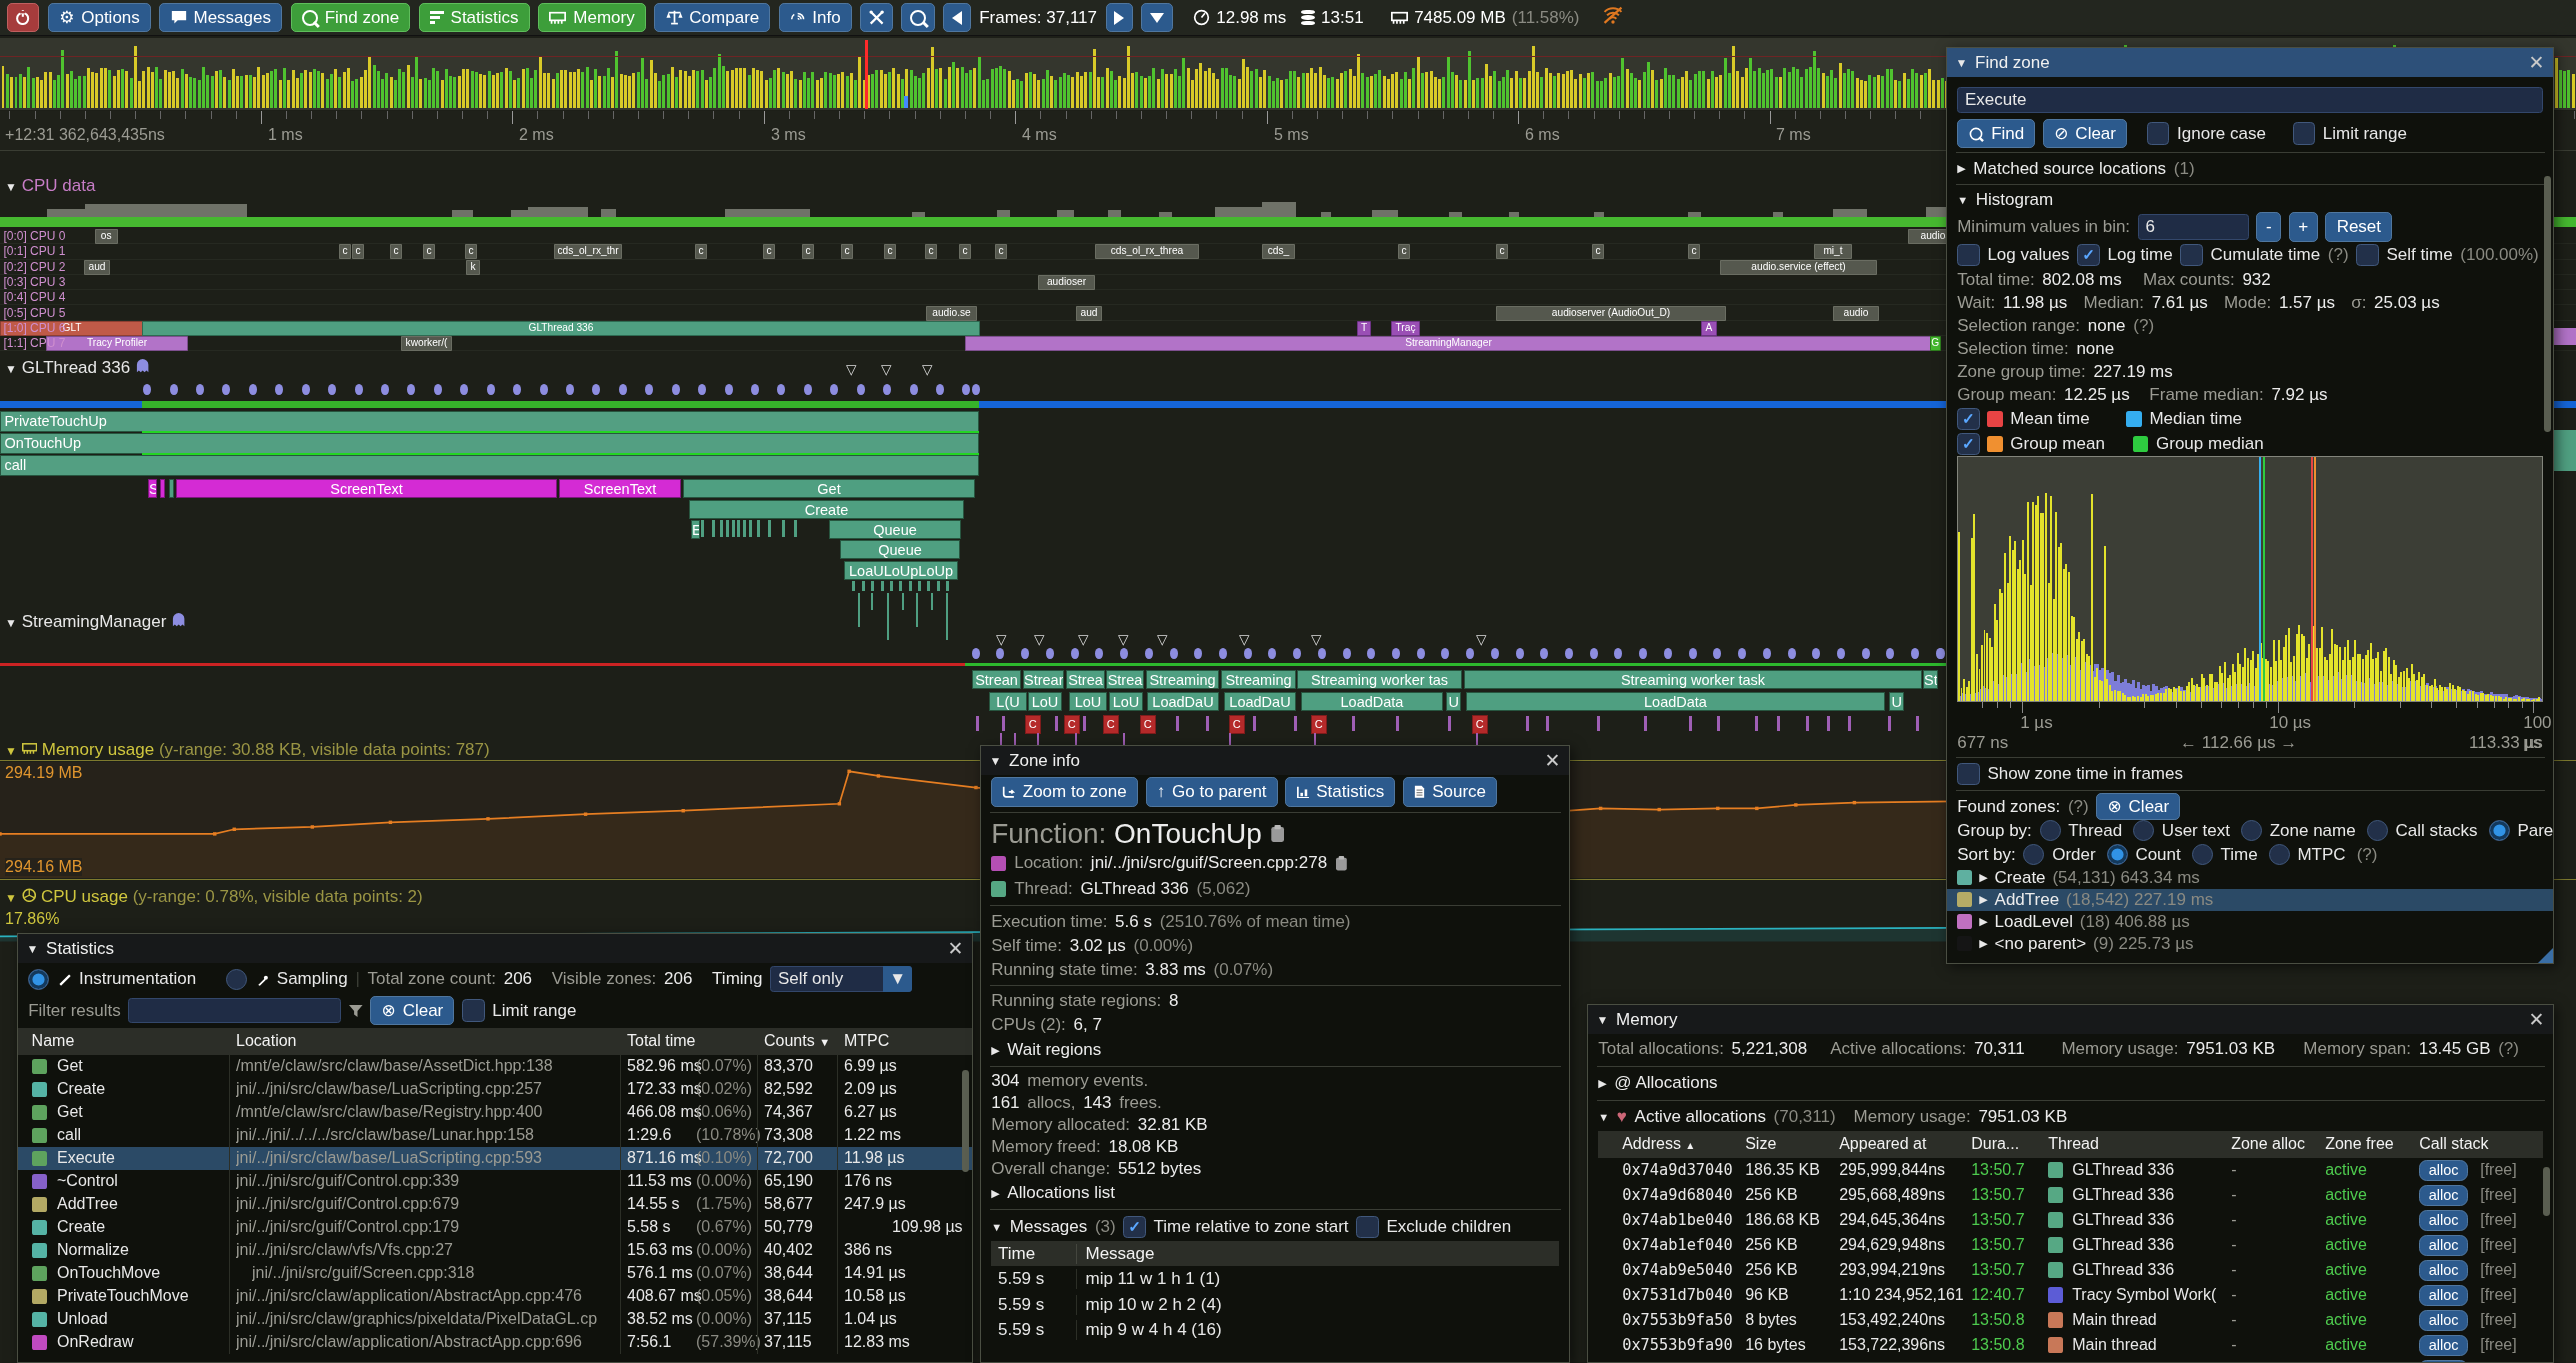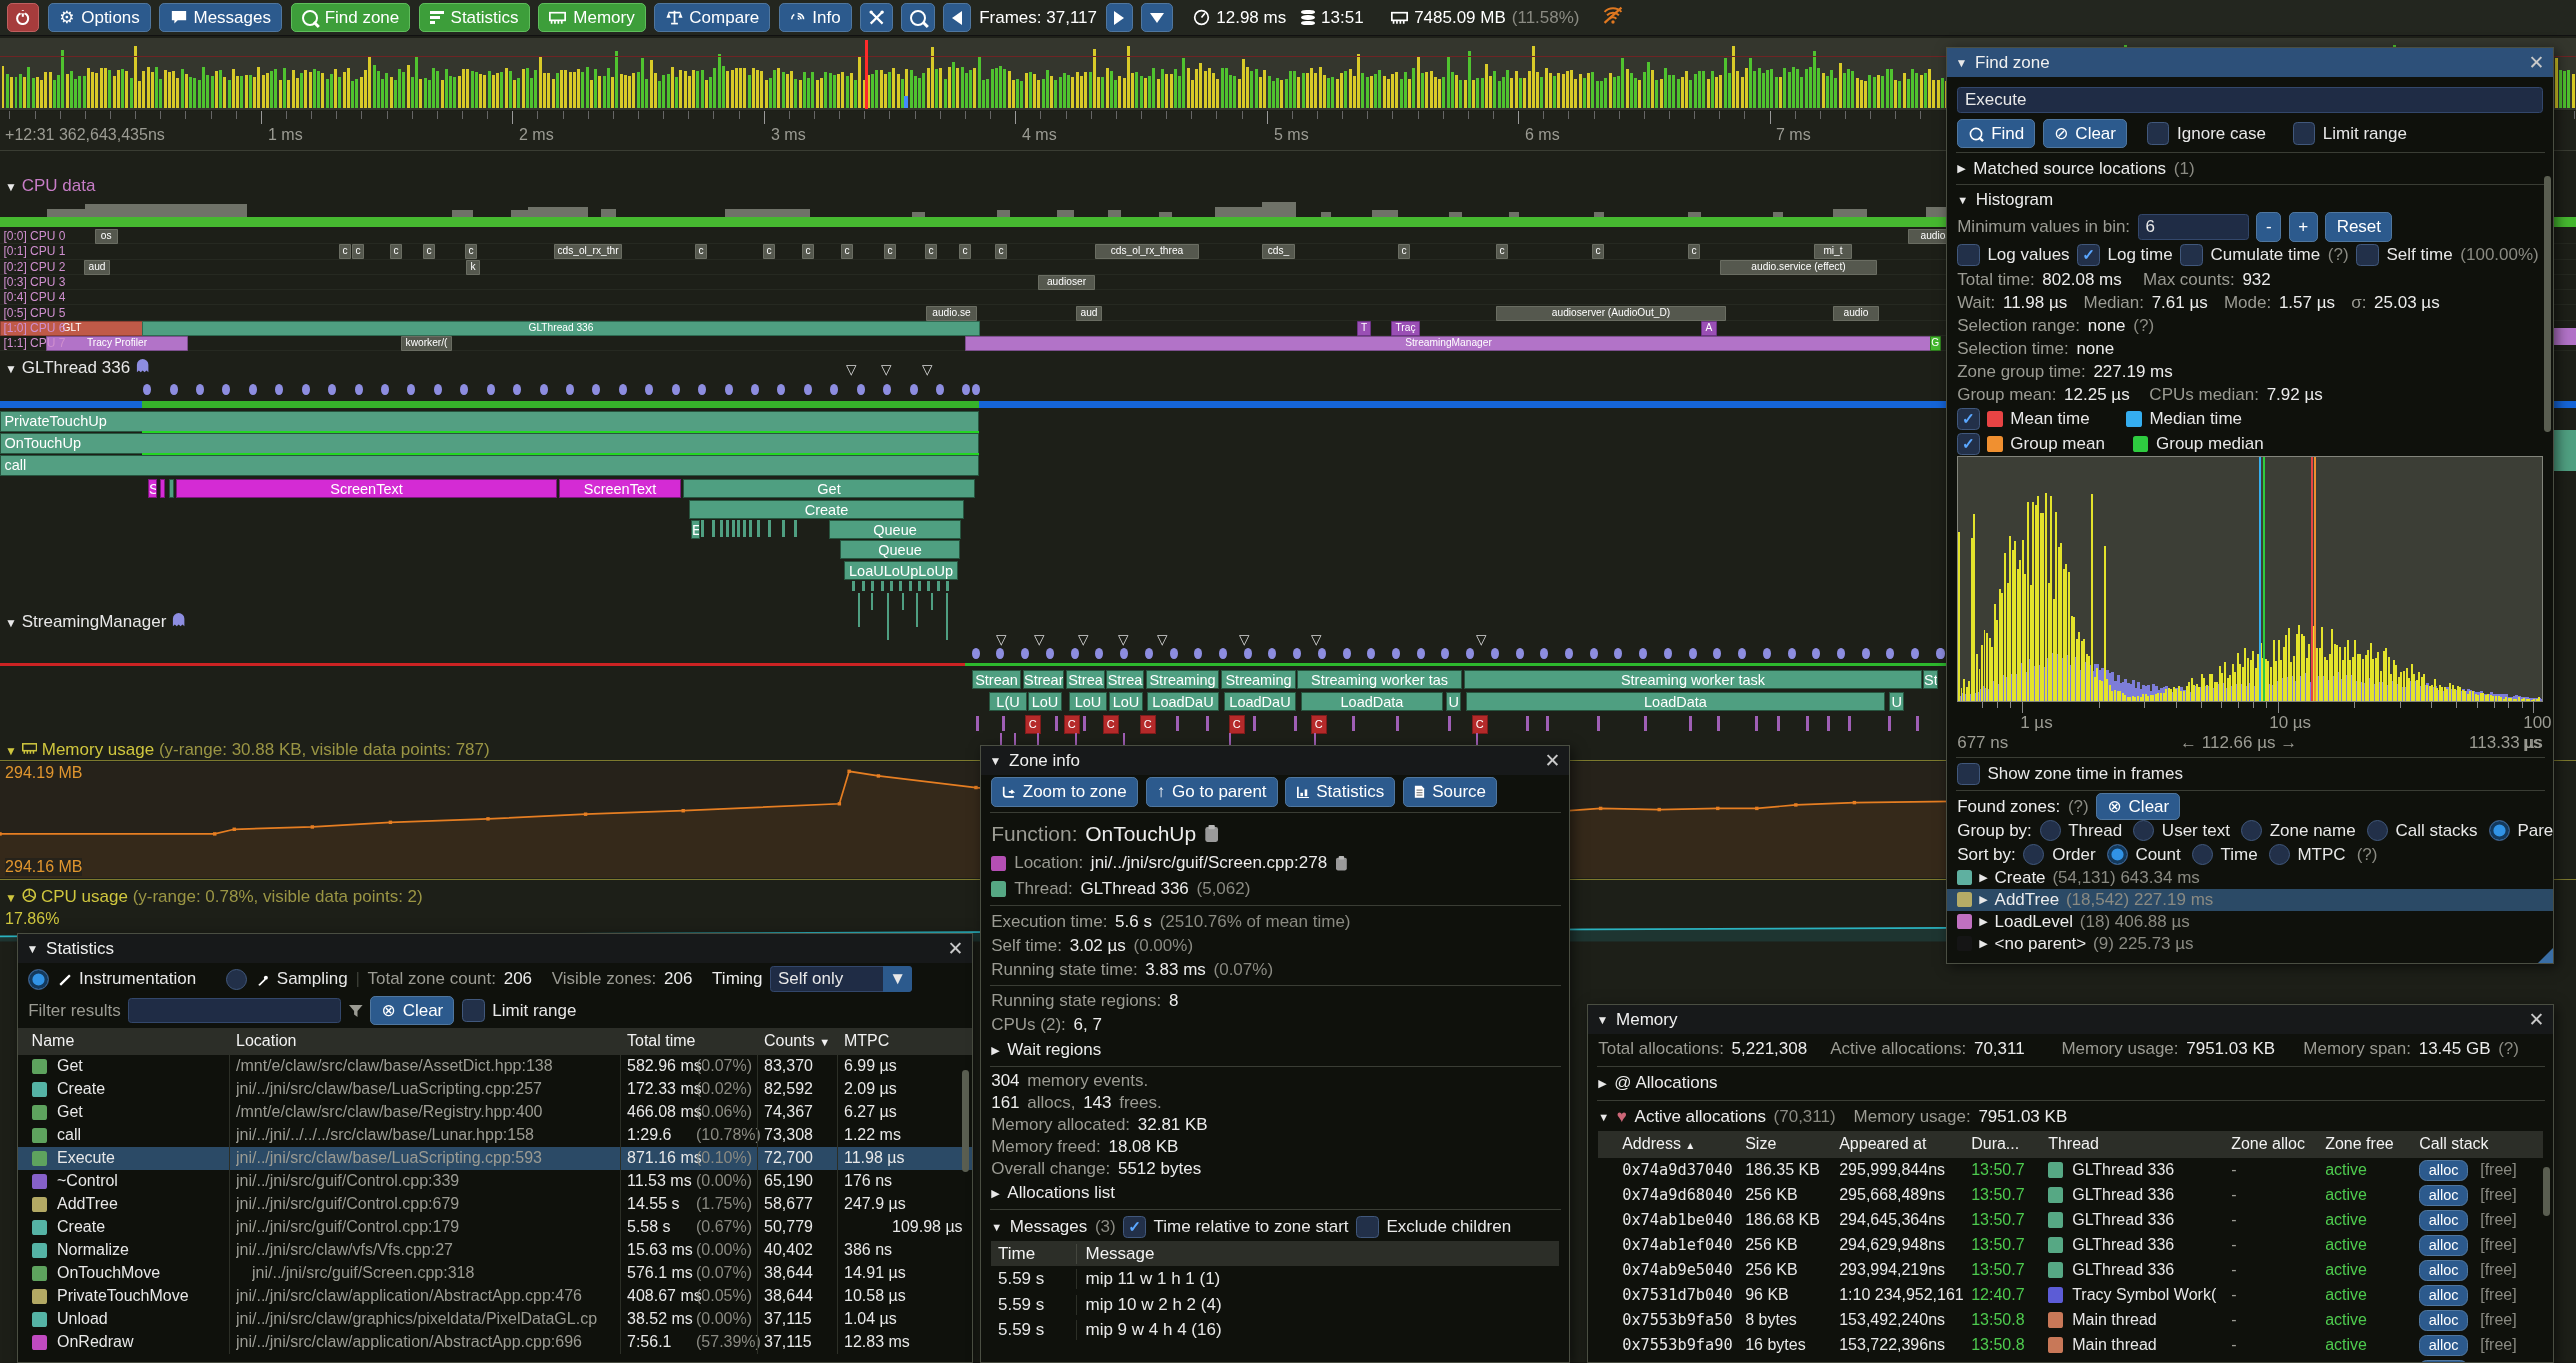--- a/index.html
+++ b/index.html
@@ -1593,21 +1593,21 @@
         </span>
       <span class="pbtn">
         <svg width="11" height="13.6" viewBox="0 0 13 16">
             <path d="M1,1 h8 l3,3 v11 h-11 z" fill="#fff"></path>
             <path d="M3,6 h7 M3,9 h7 M3,12 h7" stroke="#888" stroke-width="1.4"></path>
           </svg>
         <span>Source</span>
         </span>
     </div>
     <div class="sep"></div>
-    <div class="row" style="height:34px;font-size:21px">
+    <div class="row" style="height:34px;font-size:28px">
       <span class="lab">Function:</span>
       <span class="val">OnTouchUp</span>
       <svg width="15.3" height="18" viewBox="0 0 14 17">
           <rect x="1" y="2" width="12" height="14" rx="2" fill="#9a9a9a"></rect>
           <rect x="4" y="0" width="6" height="4" rx="1" fill="#b8b8b8"></rect>
         </svg>
     </div>
     <div class="row" style="height:25.6px">
       <span class="sw" style="background:#b44fb4"></span>
       <span class="lab">Location:</span>
@@ -1953,21 +1953,21 @@
         <span class="lab">Selection time:</span>
         <span class="val">none</span>
       </div>
     <div class="row" style="height:23px">
         <span class="lab">Zone group time:</span>
         <span class="val">227.19 ms</span>
       </div>
     <div class="row" style="height:23px">
       <span class="lab">Group mean:</span>
         <span class="val">12.25 µs</span>
-      <span class="lab" style="margin-left:12px">CPUs median:</span>
+      <span class="lab" style="margin-left:12px">Frame median:</span>
         <span class="val">7.92 µs</span>
     </div>
     <div class="row" style="height:25px">
       <span class="cb on">✓</span>
       <span class="sw" style="background:#e84444"></span>
       <span>Mean time</span>
       <span class="sw" style="background:#35aef0;margin-left:29px"></span>
       <span>Median time</span>
     </div>
     <div class="row" style="height:25px">

